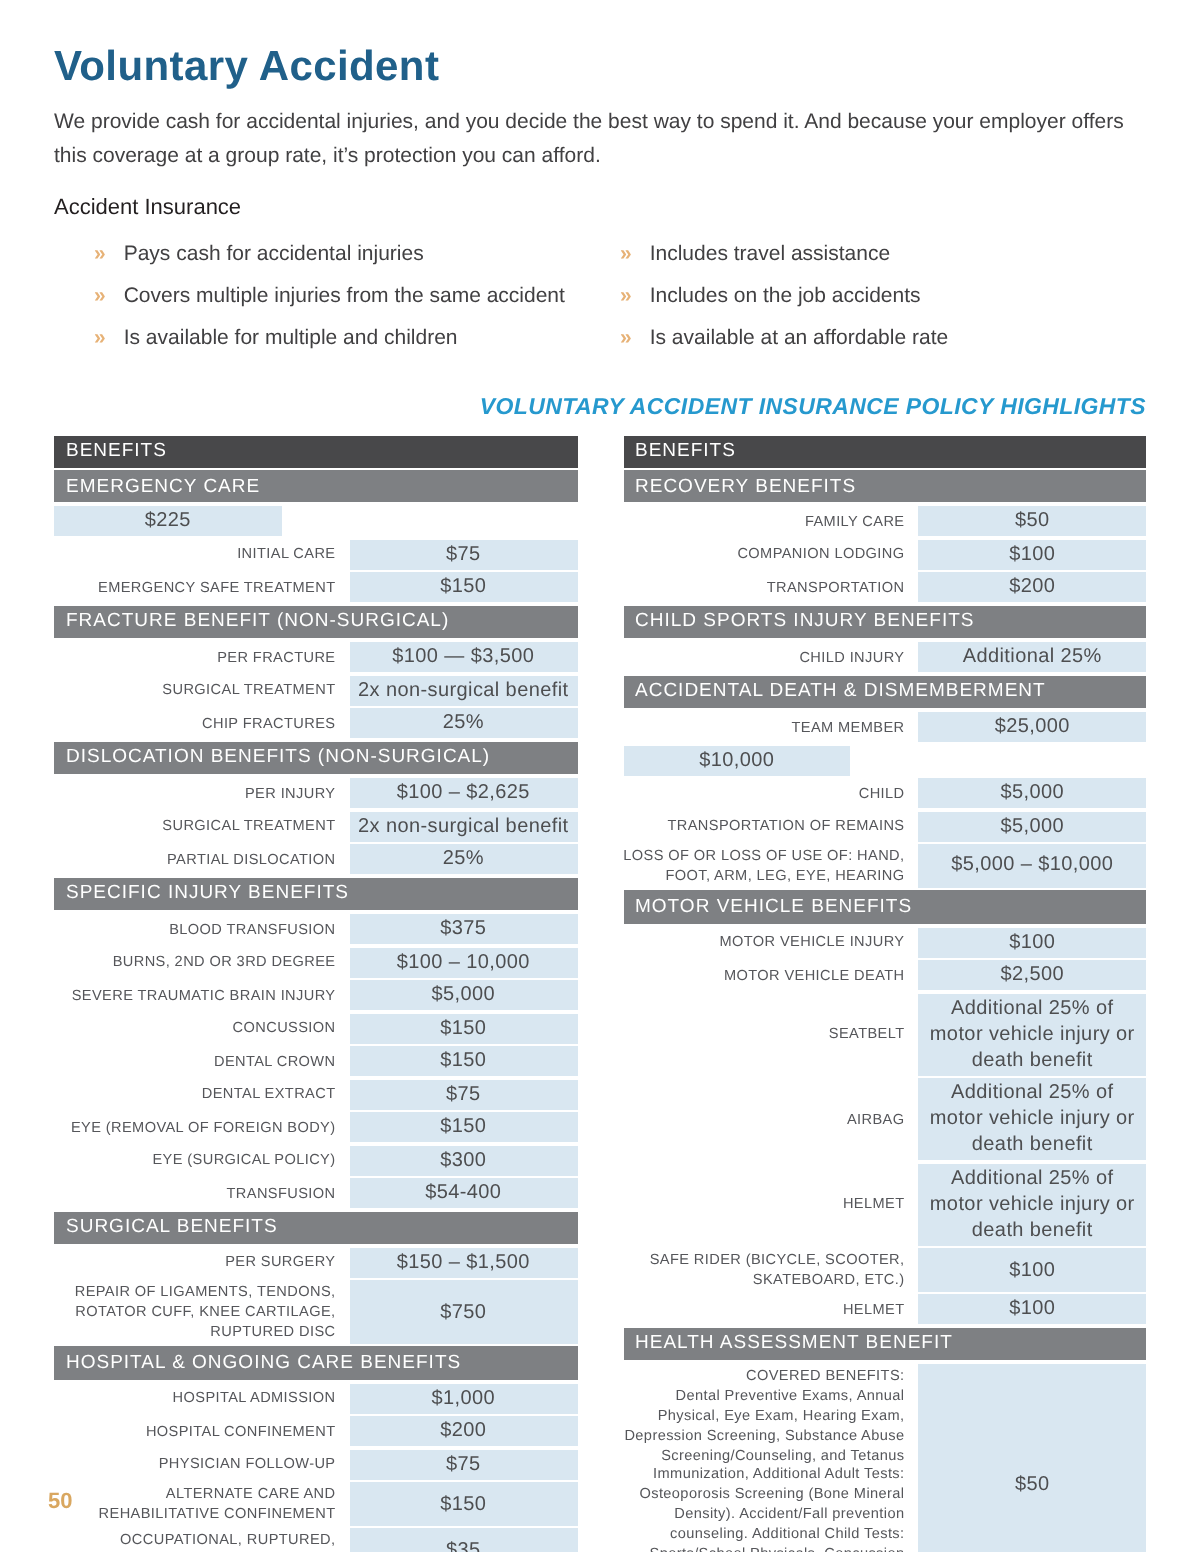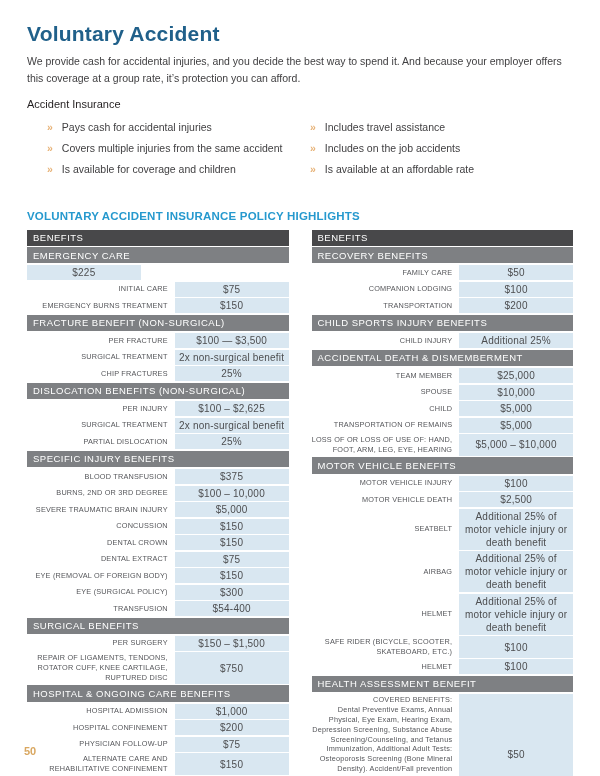--- a/index.html
+++ b/index.html
@@ -40,23 +40,24 @@
   .bullets ul.br{padding-left:10px;}
   .bullets li{
     font-size:10.5px;color:var(--body-text);margin-bottom:9px;
     display:flex;align-items:baseline;
   }
   .bullets .mark{
     color:var(--bullet-tan);font-size:10.5px;font-weight:700;
     margin-right:9px;flex:none;
   }
   h3.tabletitle{
-    text-align:left;font-size:11.5px;font-weight:700;
+    text-align:right;font-size:11.5px;font-weight:700;
     color:var(--highlight-blue);letter-spacing:0.2px;
-    margin:26px 0 8px 0;
+    margin:14px 0 8px 0;
+    font-style:italic;
   }
   .columns{display:flex;gap:23px;align-items:flex-start;}
   .col{flex:1;min-width:0;}
   .bar{
     color:#fff;font-size:9.5px;letter-spacing:0.5px;
     padding:2.5px 6px 2px 6px;margin-bottom:1px;line-height:1.25;
   }
   .bar.dark{background:var(--dark-header);}
   .bar.gray{background:var(--section-header);margin-bottom:2px;}
   .row{display:flex;margin-bottom:1.5px;align-items:stretch;}
@@ -96,21 +97,21 @@
         <li>
           <span class="mark">»</span>
           <span>Pays cash for accidental injuries</span>
         </li>
         <li>
           <span class="mark">»</span>
           <span>Covers multiple injuries from the same accident</span>
         </li>
         <li>
           <span class="mark">»</span>
-          <span>Is available for coverage and children</span>
+          <span>Is available for multiple and children</span>
         </li>
       </ul>
     <ul class="br" id="bullets-right">
         <li>
           <span class="mark">»</span>
           <span>Includes travel assistance</span>
         </li>
         <li>
           <span class="mark">»</span>
           <span>Includes on the job accidents</span>
@@ -129,21 +130,21 @@
         <div class="bar dark">BENEFITS</div>
         <div class="bar gray">EMERGENCY CARE</div>
         <div class="row">
           <div class="val">$225</div>
         </div>
         <div class="row">
           <div class="lbl">INITIAL CARE</div>
           <div class="val">$75</div>
         </div>
         <div class="row">
-          <div class="lbl">EMERGENCY BURNS TREATMENT</div>
+          <div class="lbl">EMERGENCY SAFE TREATMENT</div>
           <div class="val">$150</div>
         </div>
         <div class="bar gray">FRACTURE BENEFIT (NON-SURGICAL)</div>
         <div class="row">
           <div class="lbl">PER FRACTURE</div>
           <div class="val">$100 — $3,500</div>
         </div>
         <div class="row">
           <div class="lbl">SURGICAL TREATMENT</div>
           <div class="val">2x non-surgical benefit</div>
@@ -252,21 +253,20 @@
         <div class="row">
           <div class="lbl">CHILD INJURY</div>
           <div class="val">Additional 25%</div>
         </div>
         <div class="bar gray">ACCIDENTAL DEATH &amp; DISMEMBERMENT</div>
         <div class="row">
           <div class="lbl">TEAM MEMBER</div>
           <div class="val">$25,000</div>
         </div>
         <div class="row">
-          <div class="lbl">SPOUSE</div>
           <div class="val">$10,000</div>
         </div>
         <div class="row">
           <div class="lbl">CHILD</div>
           <div class="val">$5,000</div>
         </div>
         <div class="row">
           <div class="lbl">TRANSPORTATION OF REMAINS</div>
           <div class="val">$5,000</div>
         </div>

